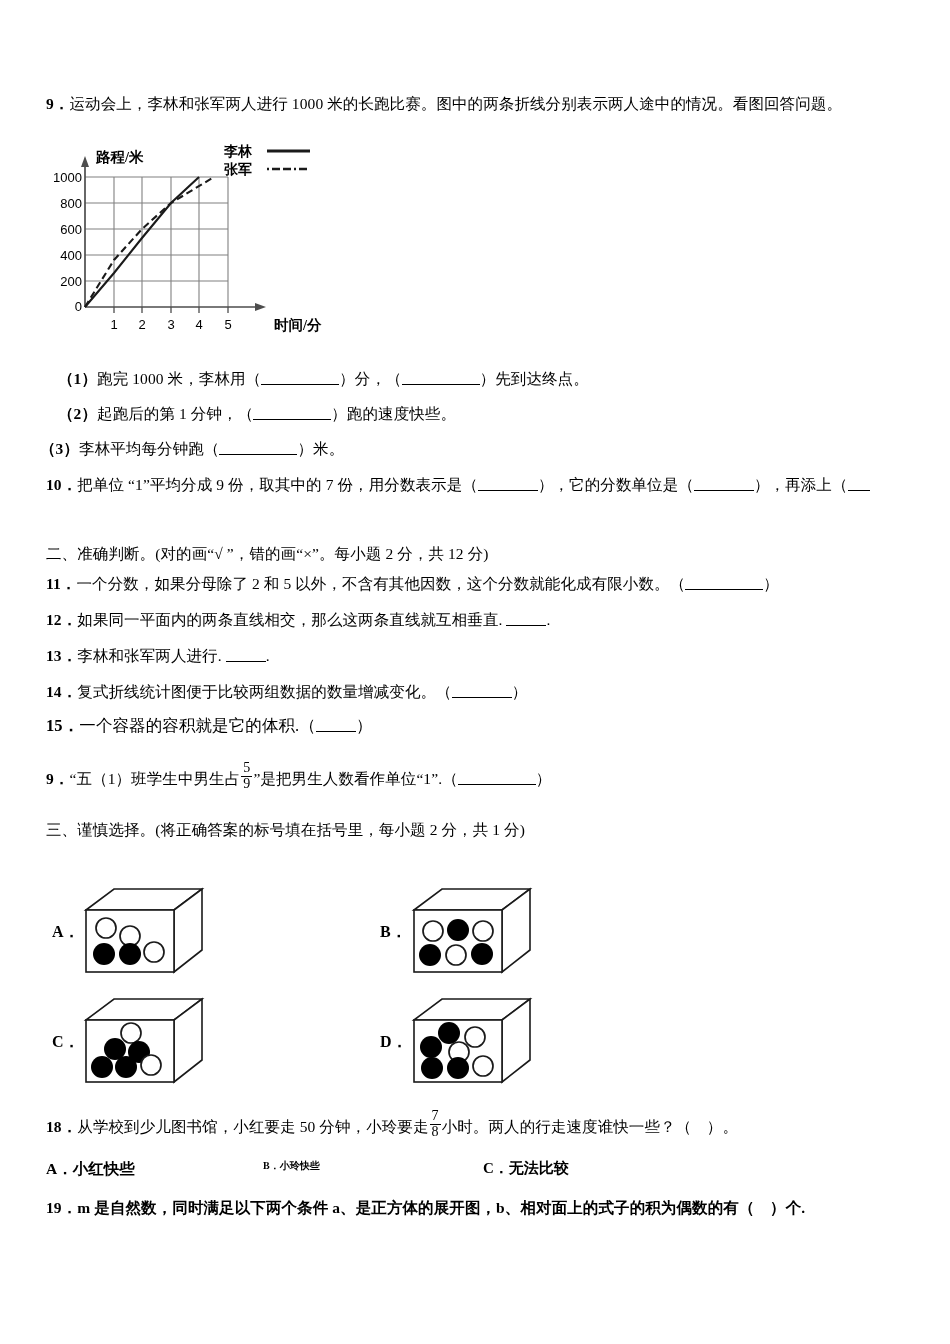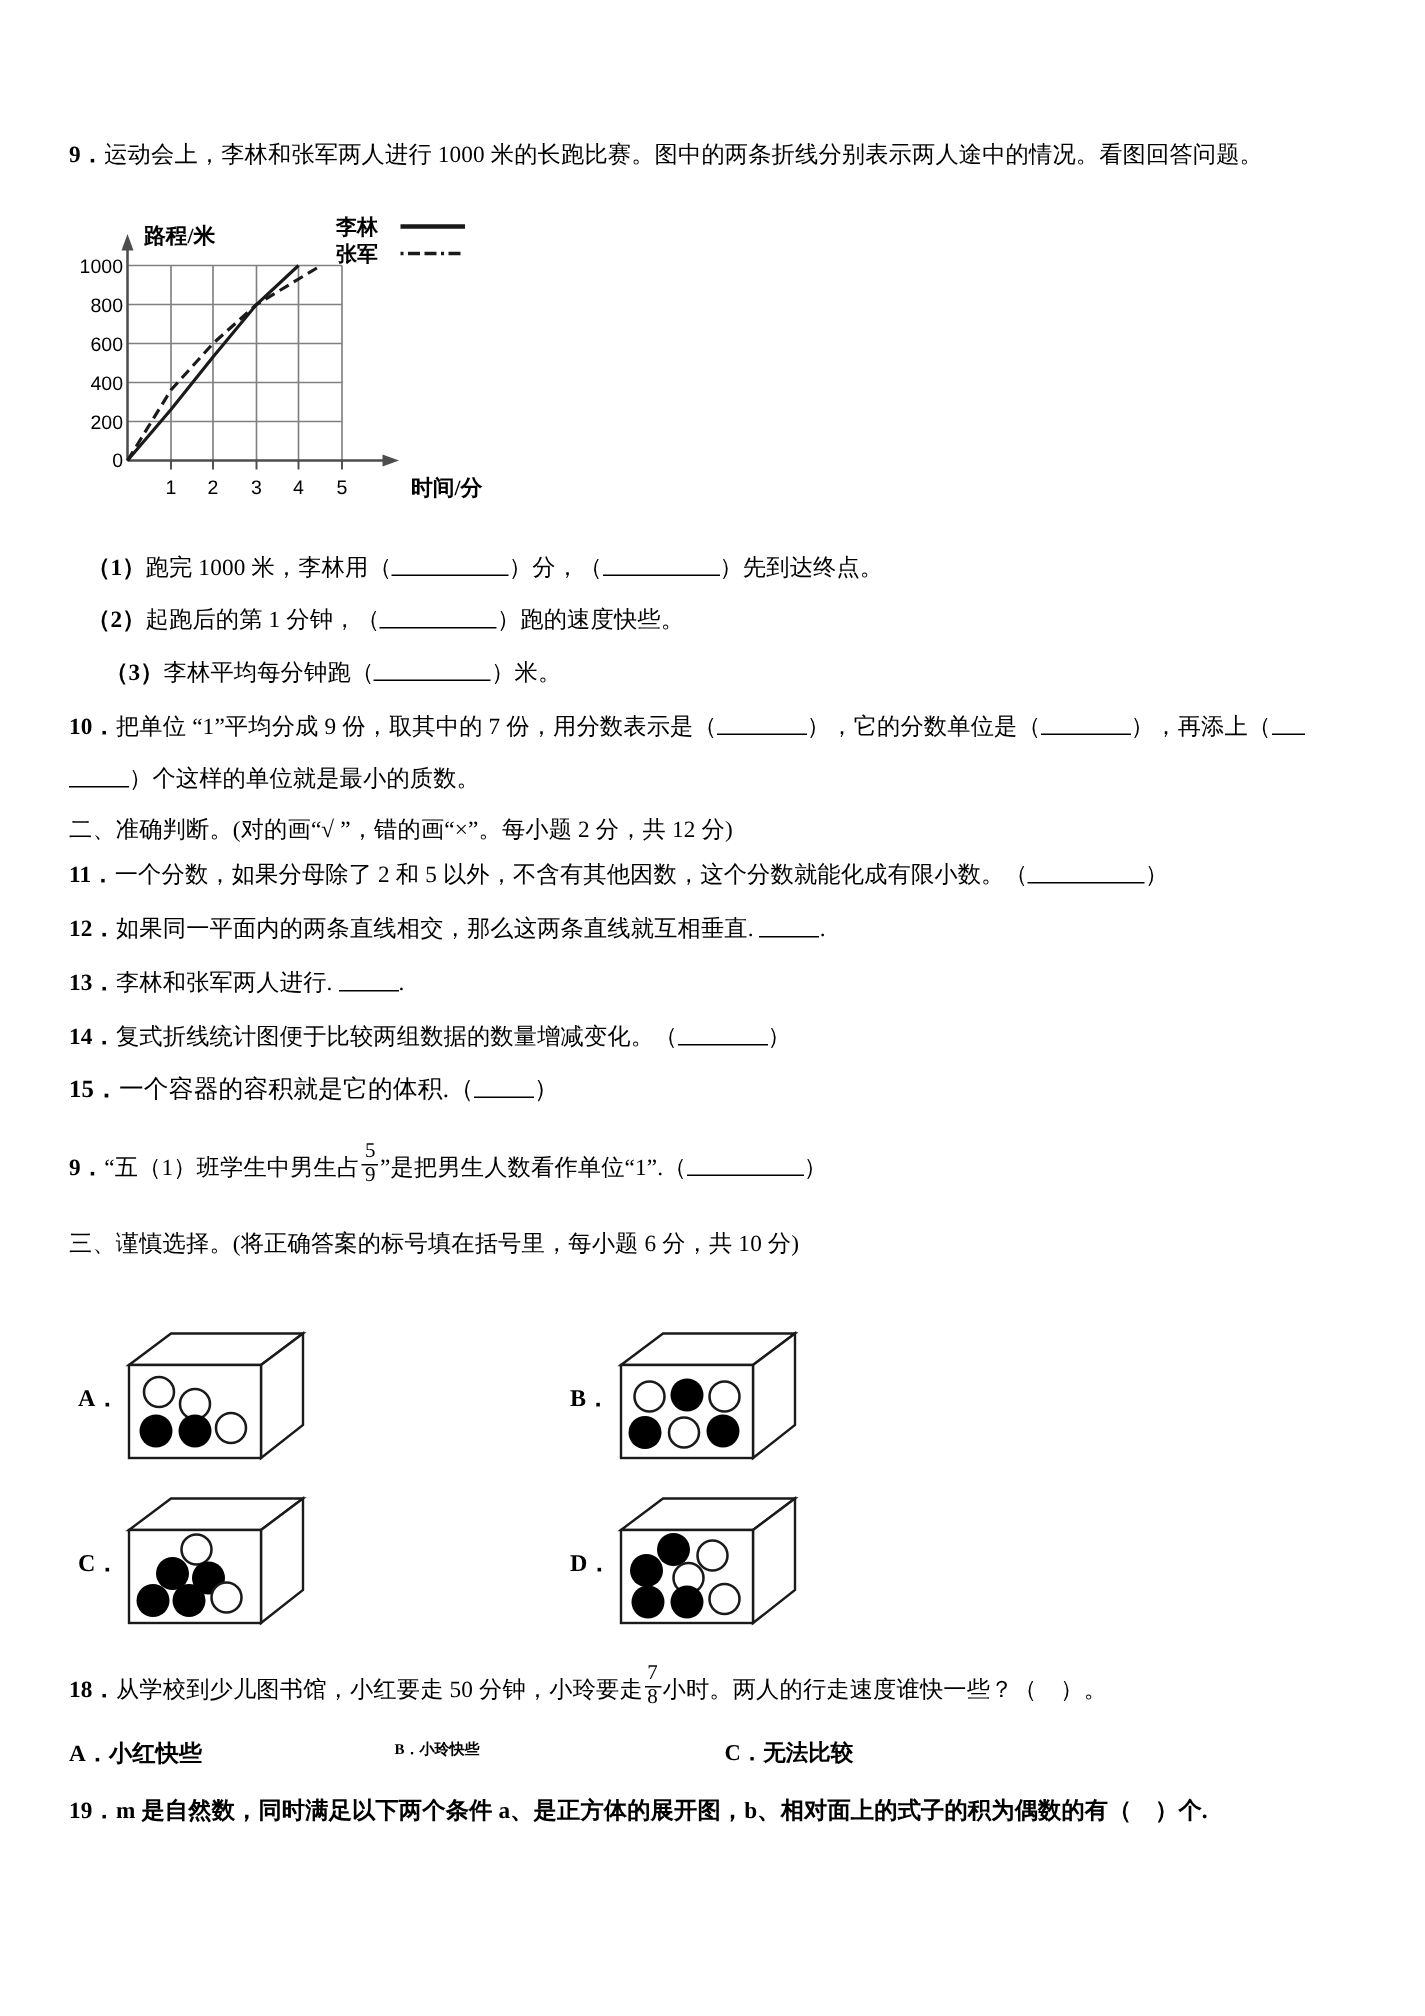--- a/index.html
+++ b/index.html
@@ -181,30 +181,27 @@
   </div>
 
   <div class="row" style="left:58px; top:367px;">
     <span class="bold">（1）</span><span>跑完 1000 米，李林用（</span><span class="blank-lg"></span><span>）分，（</span><span class="blank-lg"></span><span>）先到达终点。</span>
   </div>
 
   <div class="row" style="left:58px; top:402px;">
     <span class="bold">（2）</span><span>起跑后的第 1 分钟，（</span><span class="blank-lg"></span><span>）跑的速度快些。</span>
   </div>
 
-  <div class="row" style="left:70px; top:437px;text-align:right;">
+  <div class="row" style="left:40px; top:437px;text-align:right;">
     <span class="bold">（3）</span><span>李林平均每分钟跑（</span><span class="blank-lg"></span><span>）米。</span>
   </div>
 
   <div class="row" style="left:46px; top:473px; width:895px;">
     <span class="qnum">10．</span><span>把单位 “1”平均分成 9 份，取其中的 7 份，用分数表示是（</span><span class="blank-md"></span><span>），它的分数单位是（</span><span class="blank-md"></span><span>），再添上（</span><span class="blank-xs"></span>
   </div>
-  <div class="row" style="left:46px; top:508px;">
-    <span class="blank-sm"></span><span>）个这样的单位就是最小的质数。</span>
-  </div>
 
   <div class="row" style="left:46px; top:542px;">
     <span>二、准确判断。(对的画“√ ”，错的画“×”。每小题 2 分，共 12 分)</span>
   </div>
 
   <div class="row" style="left:46px; top:572px;">
     <span class="qnum">11．</span><span>一个分数，如果分母除了 2 和 5 以外，不含有其他因数，这个分数就能化成有限小数。（</span><span class="blank-lg"></span><span>）</span>
   </div>
 
   <div class="row" style="left:46px; top:608px;">
@@ -221,21 +218,21 @@
 
   <div class="row" style="left:46px; top:714px; font-size:16.5px;">
     <span class="qnum">15．</span><span>一个容器的容积就是它的体积.（</span><span class="blank-sm"></span><span>）</span>
   </div>
 
   <div class="row" style="left:46px; top:764px;">
     <span class="qnum">9．</span><span>“五（1）班学生中男生占</span><span class="frac"><span class="num">5</span><span class="den">9</span></span><span>”是把男生人数看作单位“1”.（</span><span class="blank-lg"></span><span>）</span>
   </div>
 
   <div class="row" style="left:46px; top:818px;">
-    <span>三、谨慎选择。(将正确答案的标号填在括号里，每小题 6 分，共 10 分)</span>
+    <span>三、谨慎选择。(将正确答案的标号填在括号里，每小题 2 分，共 1 分)</span>
   </div>
 
 
   <div class="opt-label" style="left:52px; top:922px;">A．</div>
   <div class="box-fig" style="left:78px; top:884px;">
     <svg width="140" height="100" viewBox="0 0 140 100">
       <g fill="#ffffff" stroke="#1a1a1a" stroke-width="1.6">
         <polygon points="8,26 36,5 124,5 96,26"></polygon>
         <polygon points="96,26 124,5 124,66 96,88"></polygon>
         <rect x="8" y="26" width="88" height="62"></rect>

